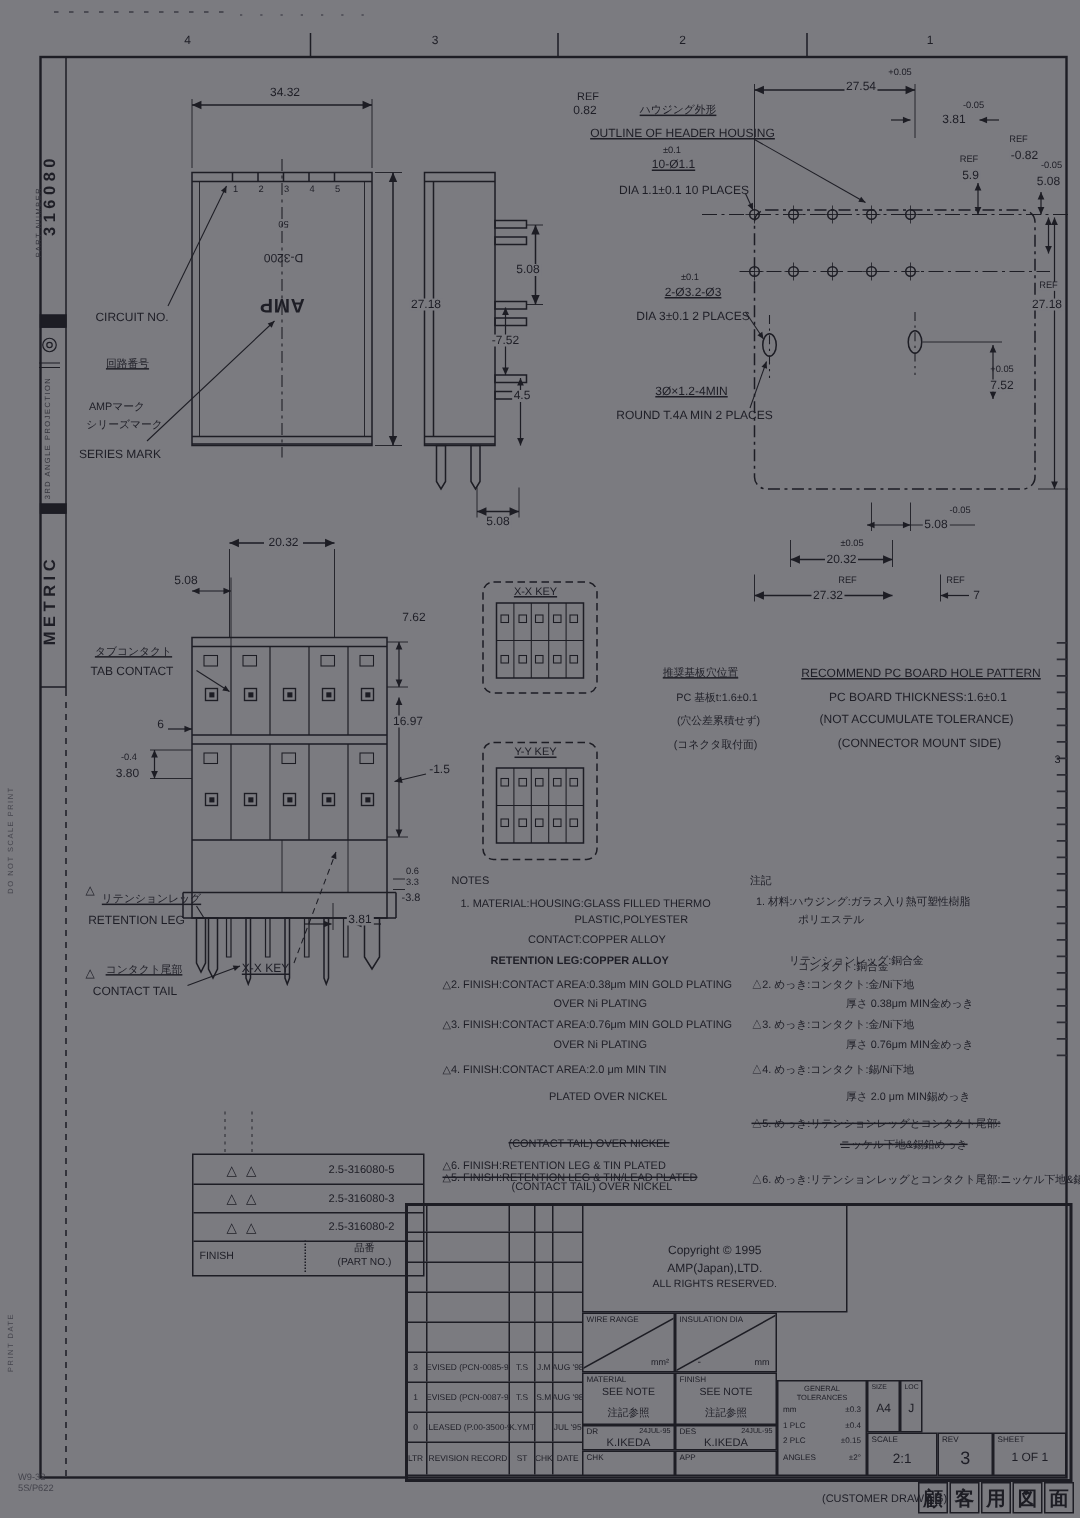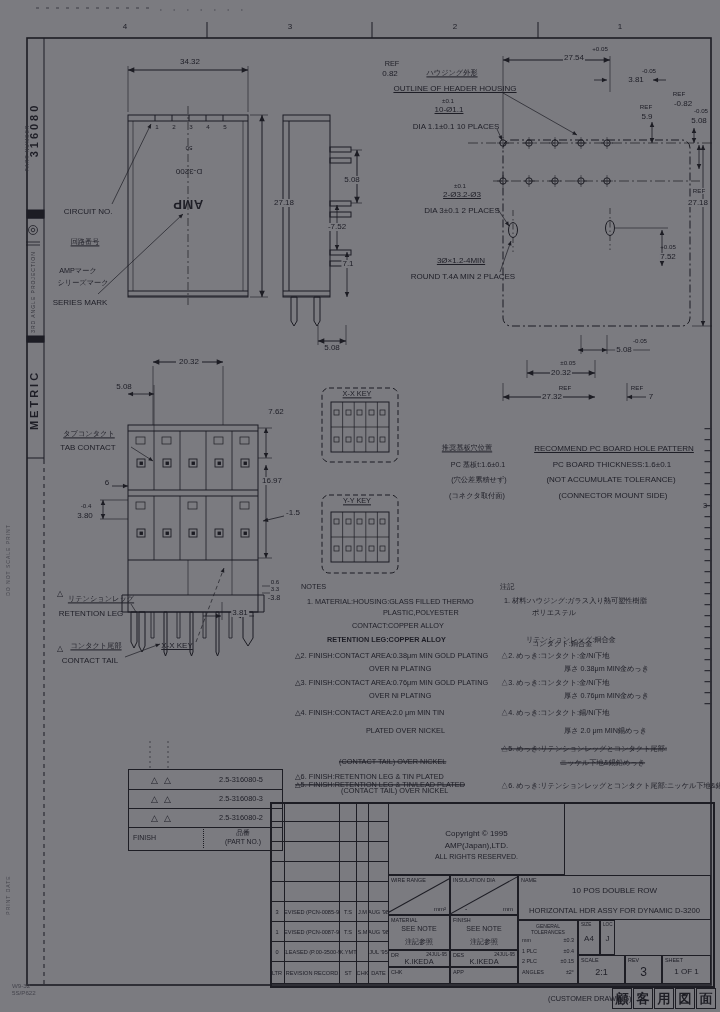--- a/index.html
+++ b/index.html
@@ -286,21 +286,21 @@
       <span class="ann r180" style="left: 189px; top: 171px;">D-3200</span>
       <span class="ann logo r180" style="left: 188px; top: 204px;">AMP</span>
       <span class="ann bg" style="left: 284px; top: 203px;">27.18</span>
       <span class="ann jp u" style="left: 85px; top: 197px; margin-top: 45px;">回路番号</span>
       <span class="ann " style="left: 88px; top: 212px;">CIRCUIT NO.</span>
       <span class="ann jp" style="left: 78px; top: 271px;">AMPマーク</span>
       <span class="ann jp" style="left: 83px; top: 283px;">シリーズマーク</span>
       <span class="ann " style="left: 80px; top: 303px;">SERIES MARK</span>
       <span class="ann bg" style="left: 352px; top: 180px;">5.08</span>
       <span class="ann bg" style="left: 337px; top: 227px;">-7.52</span>
-      <span class="ann bg" style="left: 348px; top: 264px;">7.1</span>
+      <span class="ann bg" style="left: 348px; top: 264px;">4.5</span>
       <span class="ann bg" style="left: 332px; top: 348px;">5.08</span>
       <span class="ann tiny" style="left: 600px; top: 49px;">+0.05</span>
       <span class="ann bg" style="left: 574px; top: 58px;">27.54</span>
       <span class="ann tiny" style="left: 649px; top: 71px;">-0.05</span>
       <span class="ann bg" style="left: 636px; top: 80px;">3.81</span>
       <span class="ann sm" style="left: 392px; top: 64px;">REF</span>
       <span class="ann " style="left: 390px; top: 74px;">0.82</span>
       <span class="ann jp u" style="left: 452px; top: 73px;">ハウジング外形</span>
       <span class="ann u" style="left: 455px; top: 89px;">OUTLINE OF HEADER HOUSING</span>
       <span class="ann tiny" style="left: 448px; top: 101px;">±0.1</span>
@@ -505,25 +505,20 @@
     <span class="clab">WIRE RANGE</span>
     <span style="position:absolute;right:3px;bottom:2px;font-size:6px;">mm²</span>
   </div>
   <div class="cell" style="left:450px;top:875px;width:68px;height:40px;">
     <div class="slash"></div>
     <span class="clab">INSULATION DIA</span>
     <span style="position:absolute;left:14px;bottom:2px;font-size:7px;">-</span>
     <span style="position:absolute;right:4px;bottom:2px;font-size:6px;">mm</span>
   </div>
 
-  <div class="cell" style="left:518px;top:875px;width:193px;height:45px;">
-    <span class="clab">NAME</span>
-    <div class="cval" style="top:10px;font-size:8px;">10 POS DOUBLE ROW</div>
-    <div class="cval" style="top:30px;font-size:7.6px;">HORIZONTAL HDR ASSY FOR DYNAMIC D-3200</div>
-  </div>
 
   <div class="cell" style="left:388px;top:915px;width:62px;height:35px;">
     <span class="clab">MATERIAL</span>
     <div class="cval" style="top:9px;font-size:7px;">SEE NOTE</div>
     <div class="cval" style="top:21px;font-size:7px;">注記参照</div>
   </div>
   <div class="cell" style="left:450px;top:915px;width:68px;height:35px;">
     <span class="clab">FINISH</span>
     <div class="cval" style="top:9px;font-size:7px;">SEE NOTE</div>
     <div class="cval" style="top:21px;font-size:7px;">注記参照</div>

